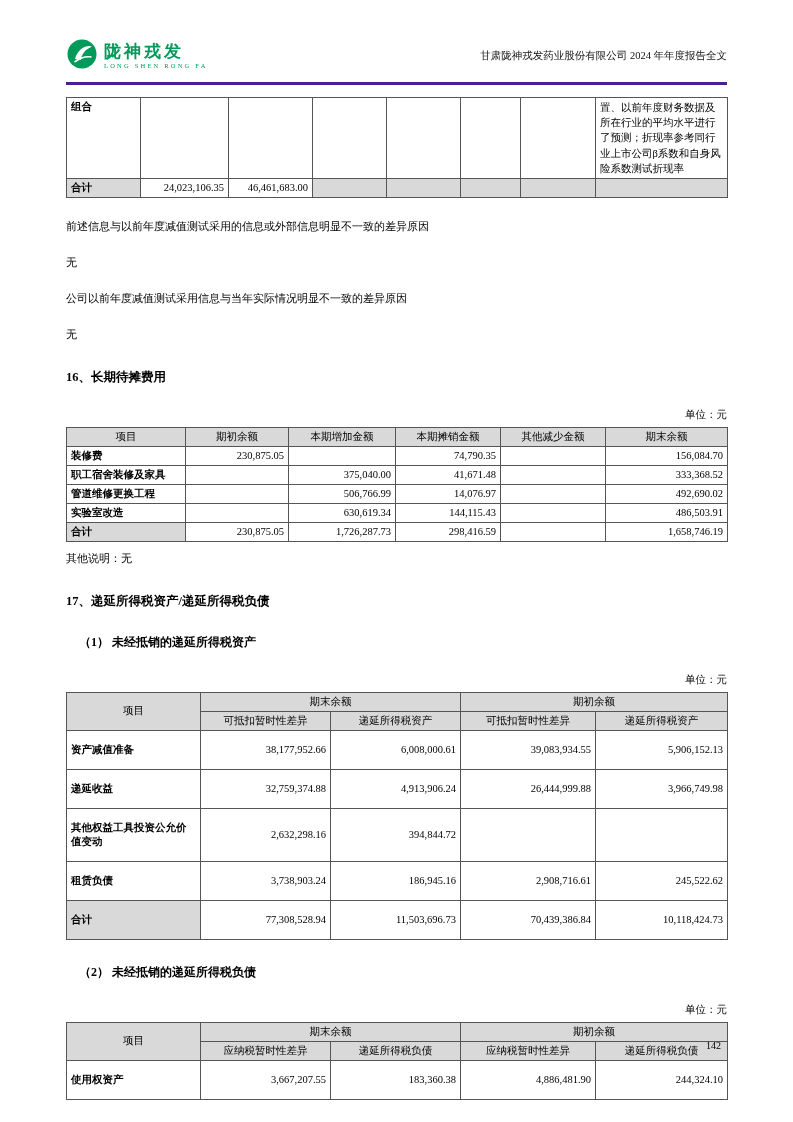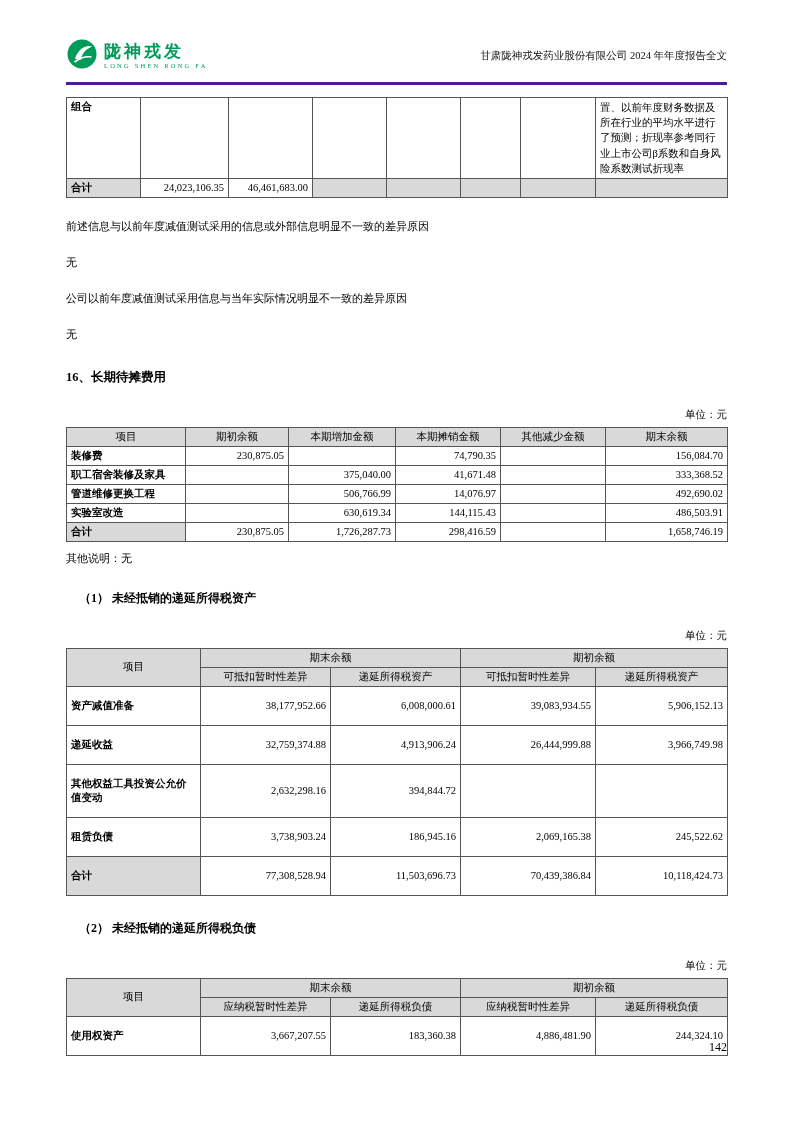--- a/index.html
+++ b/index.html
@@ -33,21 +33,21 @@
   .num   { text-align:right; }
   .lbl   { text-align:left;font-weight:bold; }
   .ctr   { text-align:center; }
   .vtop  { vertical-align:top; }
   .notecell { text-align:left; vertical-align:top; line-height:1.45; }
   .t16 td { height:17px; }
   .t17 td { padding:12px 4px; }
   .tbl-top { margin-top:12px; }
   .tbl-top .numwrap { line-height:1.35; }
   
-  .pageno { position:absolute; top:1040px; right:66px; font-size:12px; }
+  .pageno { position:absolute; top:1040px; right:72px; font-size:10px; }
 </style>
 </head>
 <body>
 
 <div class="page">
 
   <div class="hdr">
     <div class="logo">
       <span>
         <svg width="32" height="32" viewBox="0 0 32 32">
@@ -163,20 +163,21 @@
       <td class="num">1,726,287.73</td>
       <td class="num">298,416.59</td>
       <td class="num"></td>
       <td class="num">1,658,746.19</td>
     </tr>
   </tbody>
     </table>
 
   <div class="note-line">其他说明：无</div>
 
+  <div class="h-sec">17、递延所得税资产/递延所得税负债</div>
 
   <div class="h-sub">（1） 未经抵销的递延所得税资产</div>
   <div class="unit">单位：元</div>
 
   <table class="t17">
     <colgroup>
       <col style="width:134px">
         <col style="width:130px">
         <col style="width:130px">
       <col style="width:135px">
@@ -212,21 +213,21 @@
       <td class="lbl">其他权益工具投资公允价值变动</td>
       <td class="num">2,632,298.16</td>
       <td class="num">394,844.72</td>
       <td class="num"></td>
       <td class="num"></td>
     </tr>
     <tr>
       <td class="lbl">租赁负债</td>
       <td class="num">3,738,903.24</td>
       <td class="num">186,945.16</td>
-      <td class="num">2,069,165.38</td>
+      <td class="num">2,908,716.61</td>
       <td class="num">245,522.62</td>
     </tr>
     <tr>
       <td class="lbl gray">合计</td>
       <td class="num">77,308,528.94</td>
       <td class="num">11,503,696.73</td>
       <td class="num">70,439,386.84</td>
       <td class="num">10,118,424.73</td>
     </tr>
   </tbody>

